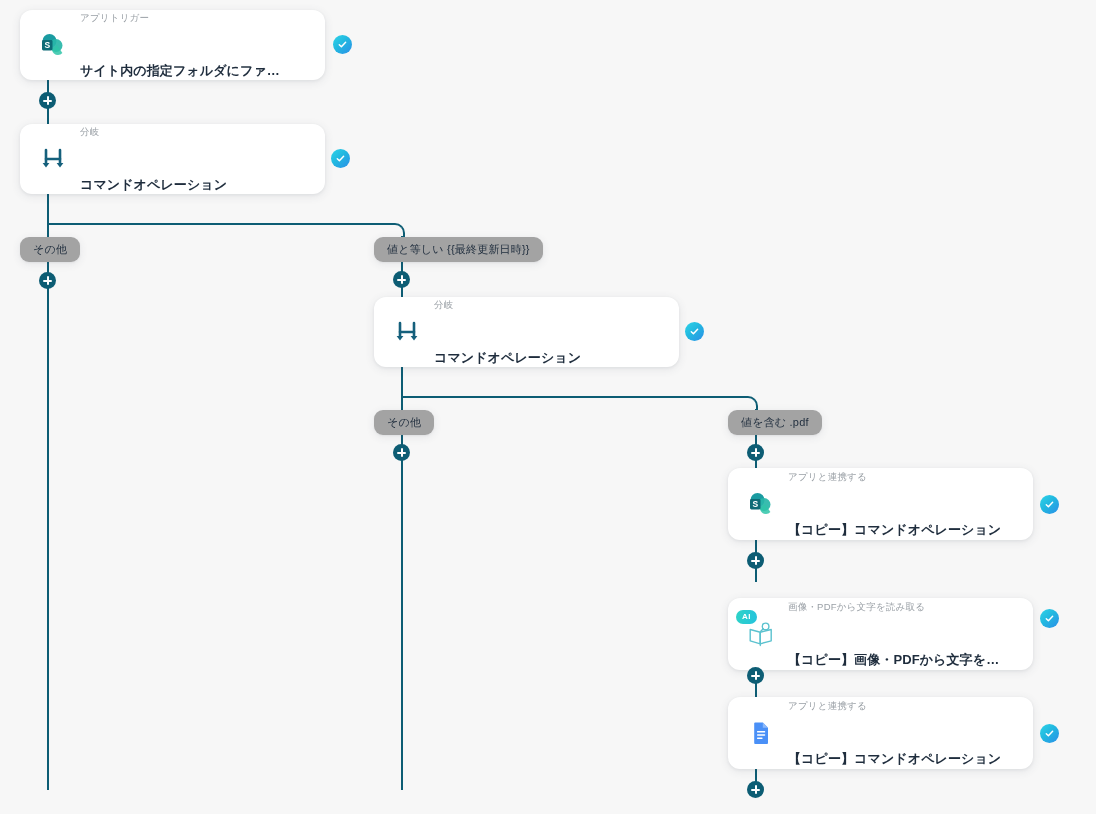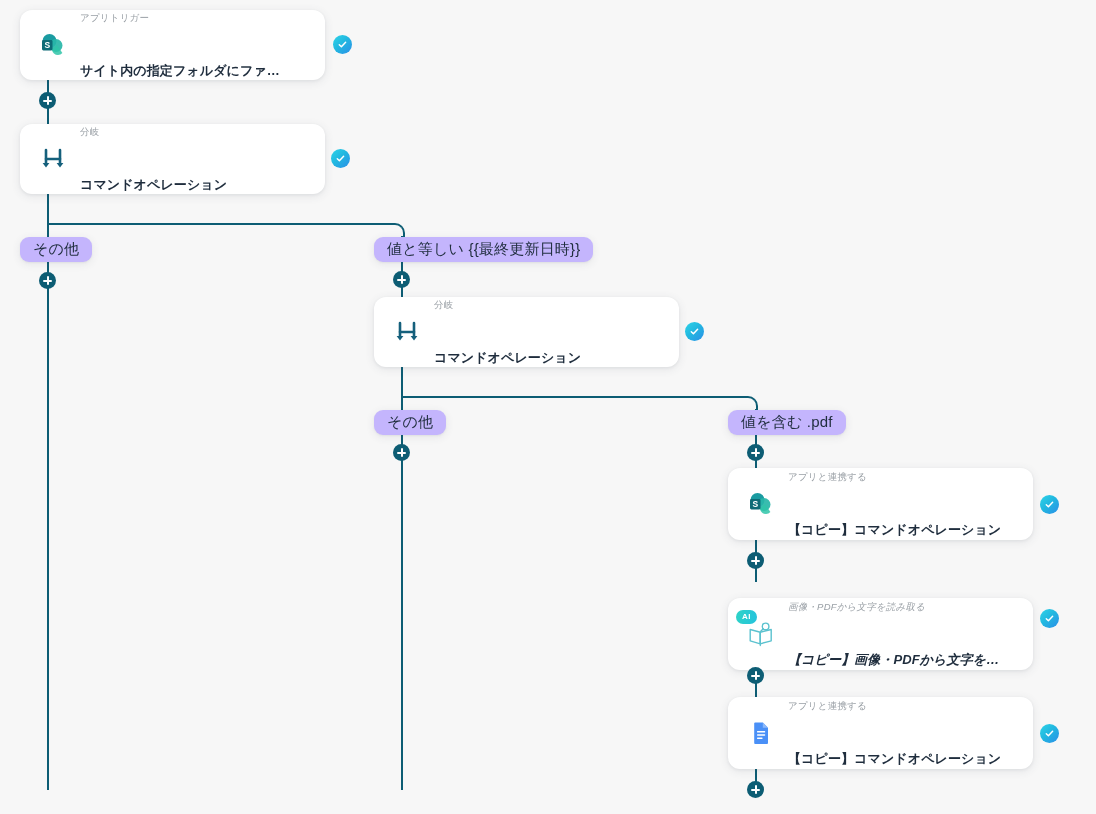--- a/index.html
+++ b/index.html
@@ -134,28 +134,28 @@
     font-weight: bold;
     letter-spacing: 0.4px;
     padding: 2px 6px 2px 6px;
     border-radius: 9px;
     line-height: 10px;
     z-index: 7;
   }
   
   .branch-pill {
     position: absolute;
-    background: #c4b5fd;
+    background: #a3a3a3;
     border-radius: 9px;
     box-shadow: 0 2px 8px rgba(60,70,90,0.10), 0 1px 2px rgba(60,70,90,0.06);
     height: 25px;
     display: flex;
     align-items: center;
     padding: 0 13px;
-    font-size: 15px;
+    font-size: 11px;
     color: #1f2d3d;
     letter-spacing: 0.2px;
     white-space: nowrap;
     z-index: 6;
     cursor: pointer;
     box-sizing: border-box;
     text-align: center;
   }
 </style>
 </head>
@@ -299,21 +299,21 @@
       <div class="ai-badge">AI</div>
       <svg width="28" height="28" viewBox="0 0 28 28">
         <path d="M3.2 9.5 L13.3 12.2 L13.3 23.8 L3.2 20.8 Z" fill="none" stroke="#5bc2cf" stroke-width="1.4" stroke-linejoin="round"></path>
         <path d="M24.2 9.5 L13.3 12.2 L13.3 23.8 L24.2 20.8 Z" fill="none" stroke="#5bc2cf" stroke-width="1.4" stroke-linejoin="round"></path>
         <path d="M13.3 12.2 L13.3 23.8" stroke="#5bc2cf" stroke-width="1.3"></path>
         <path d="M13.3 23.8 L13.3 25.6" stroke="#5bc2cf" stroke-width="1.3" stroke-linecap="round"></path>
         <circle cx="18.6" cy="6.4" r="3.3" fill="none" stroke="#5bc2cf" stroke-width="1.4"></circle>
         <path d="M16.2 8.8 L13.8 11.3" stroke="#5bc2cf" stroke-width="1.4" stroke-linecap="round"></path>
       </svg>
     </div>
-    <div class="card-text" style="width:214px;font-style:italic;">
+    <div class="card-text" style="width:214px;">
       <div class="card-sub">画像・PDFから文字を読み取る</div>
       <div class="card-title">【コピー】画像・PDFから文字を読み取る</div>
     </div>
   </div>
   <div class="check-badge" style="left:1040px; top:609px;">
     <svg width="11" height="11" viewBox="0 0 12 12">
       <path d="M2.5 6.2 L4.8 8.5 L9.4 3.6" stroke="#ffffff" stroke-width="1.6" fill="none" stroke-linecap="round" stroke-linejoin="round"></path>
     </svg>
   </div>
 

